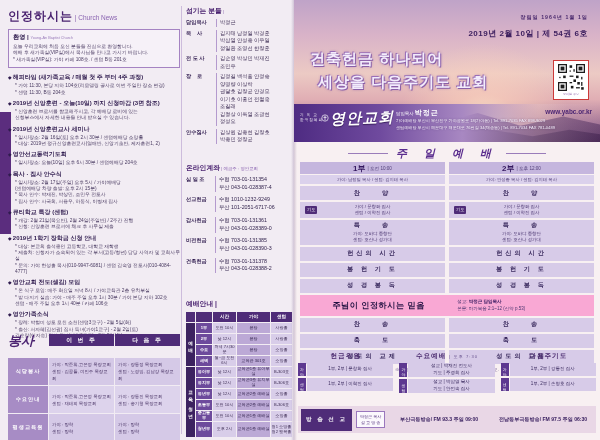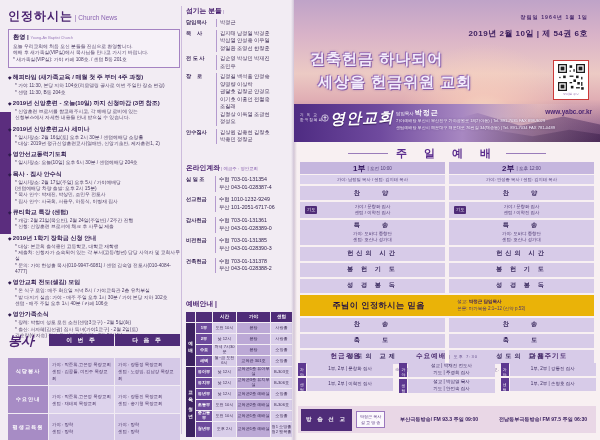--- a/index.html
+++ b/index.html
@@ -100,40 +100,40 @@
   .script{position:absolute;left:36px;top:5px;font-size:15px;font-style:italic;font-weight:bold;color:#fff;
           font-family:"DejaVu Serif",serif;transform:rotate(-2deg);letter-spacing:1px;text-shadow:0 1px 1px #3a1f5e;}
   .pastor{position:absolute;left:102px;top:4px;color:#fff;font-size:4.4px;}
   .pastor b{font-size:7px;letter-spacing:1px;}
   .addr{position:absolute;left:102px;top:14px;font-size:4.1px;color:#f7f1fc;line-height:1.65;
         text-shadow:0 0 2px rgba(60,30,90,.6);}
   .website{position:absolute;right:8px;top:4px;font-size:6.4px;font-weight:bold;color:#4b2573;}
 
   .sun-title{position:absolute;left:294px;top:146px;width:306px;display:flex;align-items:center;justify-content:center;gap:8px;}
   .sun-title .line{width:40px;height:1px;background:#9a7cba;}
-  .sun-title .txt{font-size:11px;font-weight:bold;color:#5b2d8e;letter-spacing:7px;}
+  .sun-title .txt{font-size:11px;font-weight:bold;color:#5b2d8e;letter-spacing:7px;font-style:italic;}
 
   .worship{position:absolute;left:300px;top:162px;width:294px;}
   .wo-head{display:flex;gap:4px;}
   .svc{flex:1;}
   .svc-top{background:#c5b6de;height:12px;display:flex;align-items:center;justify-content:center;gap:2px;}
   .svc-top b{font-size:8px;color:#33175e;}
   .svc-top span{font-size:4.6px;color:#53407a;}
   .svc-sub{background:#dbd1ec;height:9px;line-height:9px;font-size:4.3px;text-align:center;color:#53407a;margin-top:1px;}
   .wo-row{display:flex;gap:4px;margin-top:2px;}
   .wcell{position:relative;flex:1;background:#d7cbe8;display:flex;flex-direction:column;
          justify-content:center;align-items:center;min-height:11px;padding:1.5px 2px;}
   .wbadge{position:absolute;left:5px;top:50%;transform:translateY(-50%);background:#4f2c78;color:#fff;
           font-size:4.2px;padding:1.5px 2px;border-radius:1px;}
   .wbadge:empty{display:none;}
   .wlabel{font-size:6.2px;font-weight:bold;letter-spacing:3px;color:#3a2a5e;white-space:pre;}
   .wlabel:empty{display:none;}
   .wsub{font-size:4.4px;color:#4a3570;white-space:pre-line;text-align:center;line-height:1.4;margin-top:.5px;}
   .wsub:empty{display:none;}
-  .sermon{display:flex;align-items:center;background:#eab308;margin-top:2px;min-height:21px;}
+  .sermon{display:flex;align-items:center;background:#f9a8d4;margin-top:2px;min-height:21px;}
   .sermon-title{flex:1.15;font-size:8.2px;font-weight:bold;color:#241444;text-align:center;letter-spacing:.5px;}
   .sermon-info{flex:1;font-size:4.5px;color:#4a3570;line-height:1.6;}
   .sermon-info b{color:#33175e;}
   .wo-note{margin-top:3px;text-align:center;font-size:4.4px;color:#6a5590;}
 
   .bottom3{position:absolute;left:298px;top:352px;width:298px;display:flex;gap:6px;}
   .bcol{flex:1;}
   .bt{font-size:6.6px;font-weight:bold;color:#4a2a6e;text-align:center;letter-spacing:1px;margin-bottom:1px;}
   .bt .tm{font-size:4.2px;font-weight:normal;color:#6a5590;}
   .bcell-row{display:flex;gap:1px;margin-top:2px;}
@@ -437,21 +437,21 @@
 
   <div class="fold"></div>
 
   <div class="photo">
     <div class="mtn1"></div>
     <div class="mtn2"></div>
   </div>
   <div class="founded">창립일 1964년  1월  1일</div>
   <div class="issue">2019년  2월  10일 | 제 54권  6호</div>
   <div class="slogan1">건축헌금 하나되어</div>
-  <div class="slogan2">세상을 헌금위원 교회</div>
+  <div class="slogan2">세상을 다음주기도 교회</div>
   <div class="qr">
     <svg viewBox="0 0 21 21" width="27" height="27" fill="#1c1c1c">
       <rect x="0" y="0" width="7" height="7"></rect>
         <rect x="1" y="1" width="5" height="5" fill="#fff"></rect>
         <rect x="2" y="2" width="3" height="3"></rect>
       <rect x="14" y="0" width="7" height="7"></rect>
         <rect x="15" y="1" width="5" height="5" fill="#fff"></rect>
         <rect x="16" y="2" width="3" height="3"></rect>
       <rect x="0" y="14" width="7" height="7"></rect>
         <rect x="1" y="15" width="5" height="5" fill="#fff"></rect>

